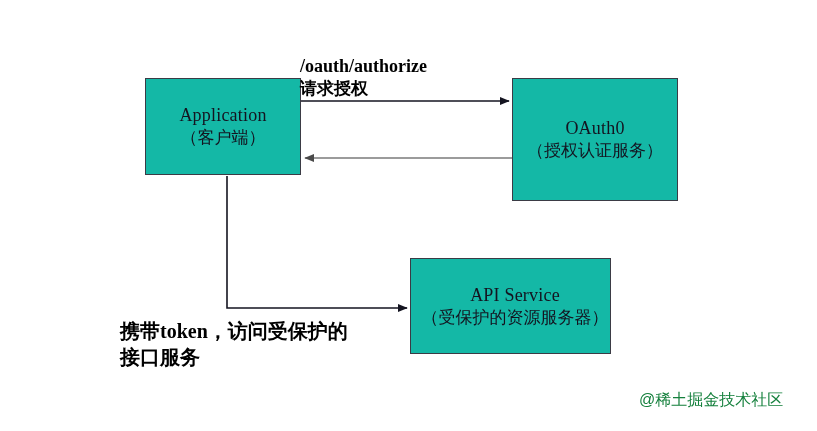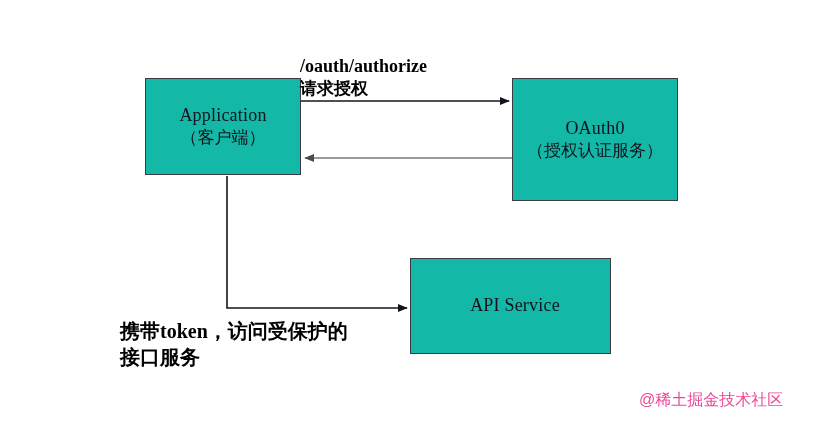--- a/index.html
+++ b/index.html
@@ -95,21 +95,21 @@
     left: 120px;
     top: 318px;
     width: 275px;
     font-size: 20px;
   }
   #watermark {
     position: absolute;
     left: 639px;
     top: 390px;
     font-size: 16px;
-    color: #ec4899;
+    color: #15803d;
     white-space: nowrap;
     font-family: "Liberation Sans", "DejaVu Sans", sans-serif;
   }
 </style>
 </head>
 <body>
 
 <div id="canvas">
 
   <svg id="edges" viewBox="0 0 817 431" width="817" height="431">
@@ -134,20 +134,21 @@
     <span class="title-cn">（客户端）</span>
   </div>
 
   <div class="node" id="node-oauth0">
     <span class="title-en">OAuth0</span>
     <span class="title-cn">（授权认证服务）</span>
   </div>
 
   <div class="node" id="node-api-service">
     <span class="title-en">API Service</span>
+    <span class="title-cn">（受保护的资源服务器）</span>
   </div>
 
   <div class="edge-label" id="label-authorize-request">
     <div class="line-en">/oauth/authorize</div>
     <div class="line-cn">请求授权</div>
   </div>
 
 
   <div class="edge-label" id="label-api-request">
     <div class="line-cn">携带token，访问受保护的</div>

